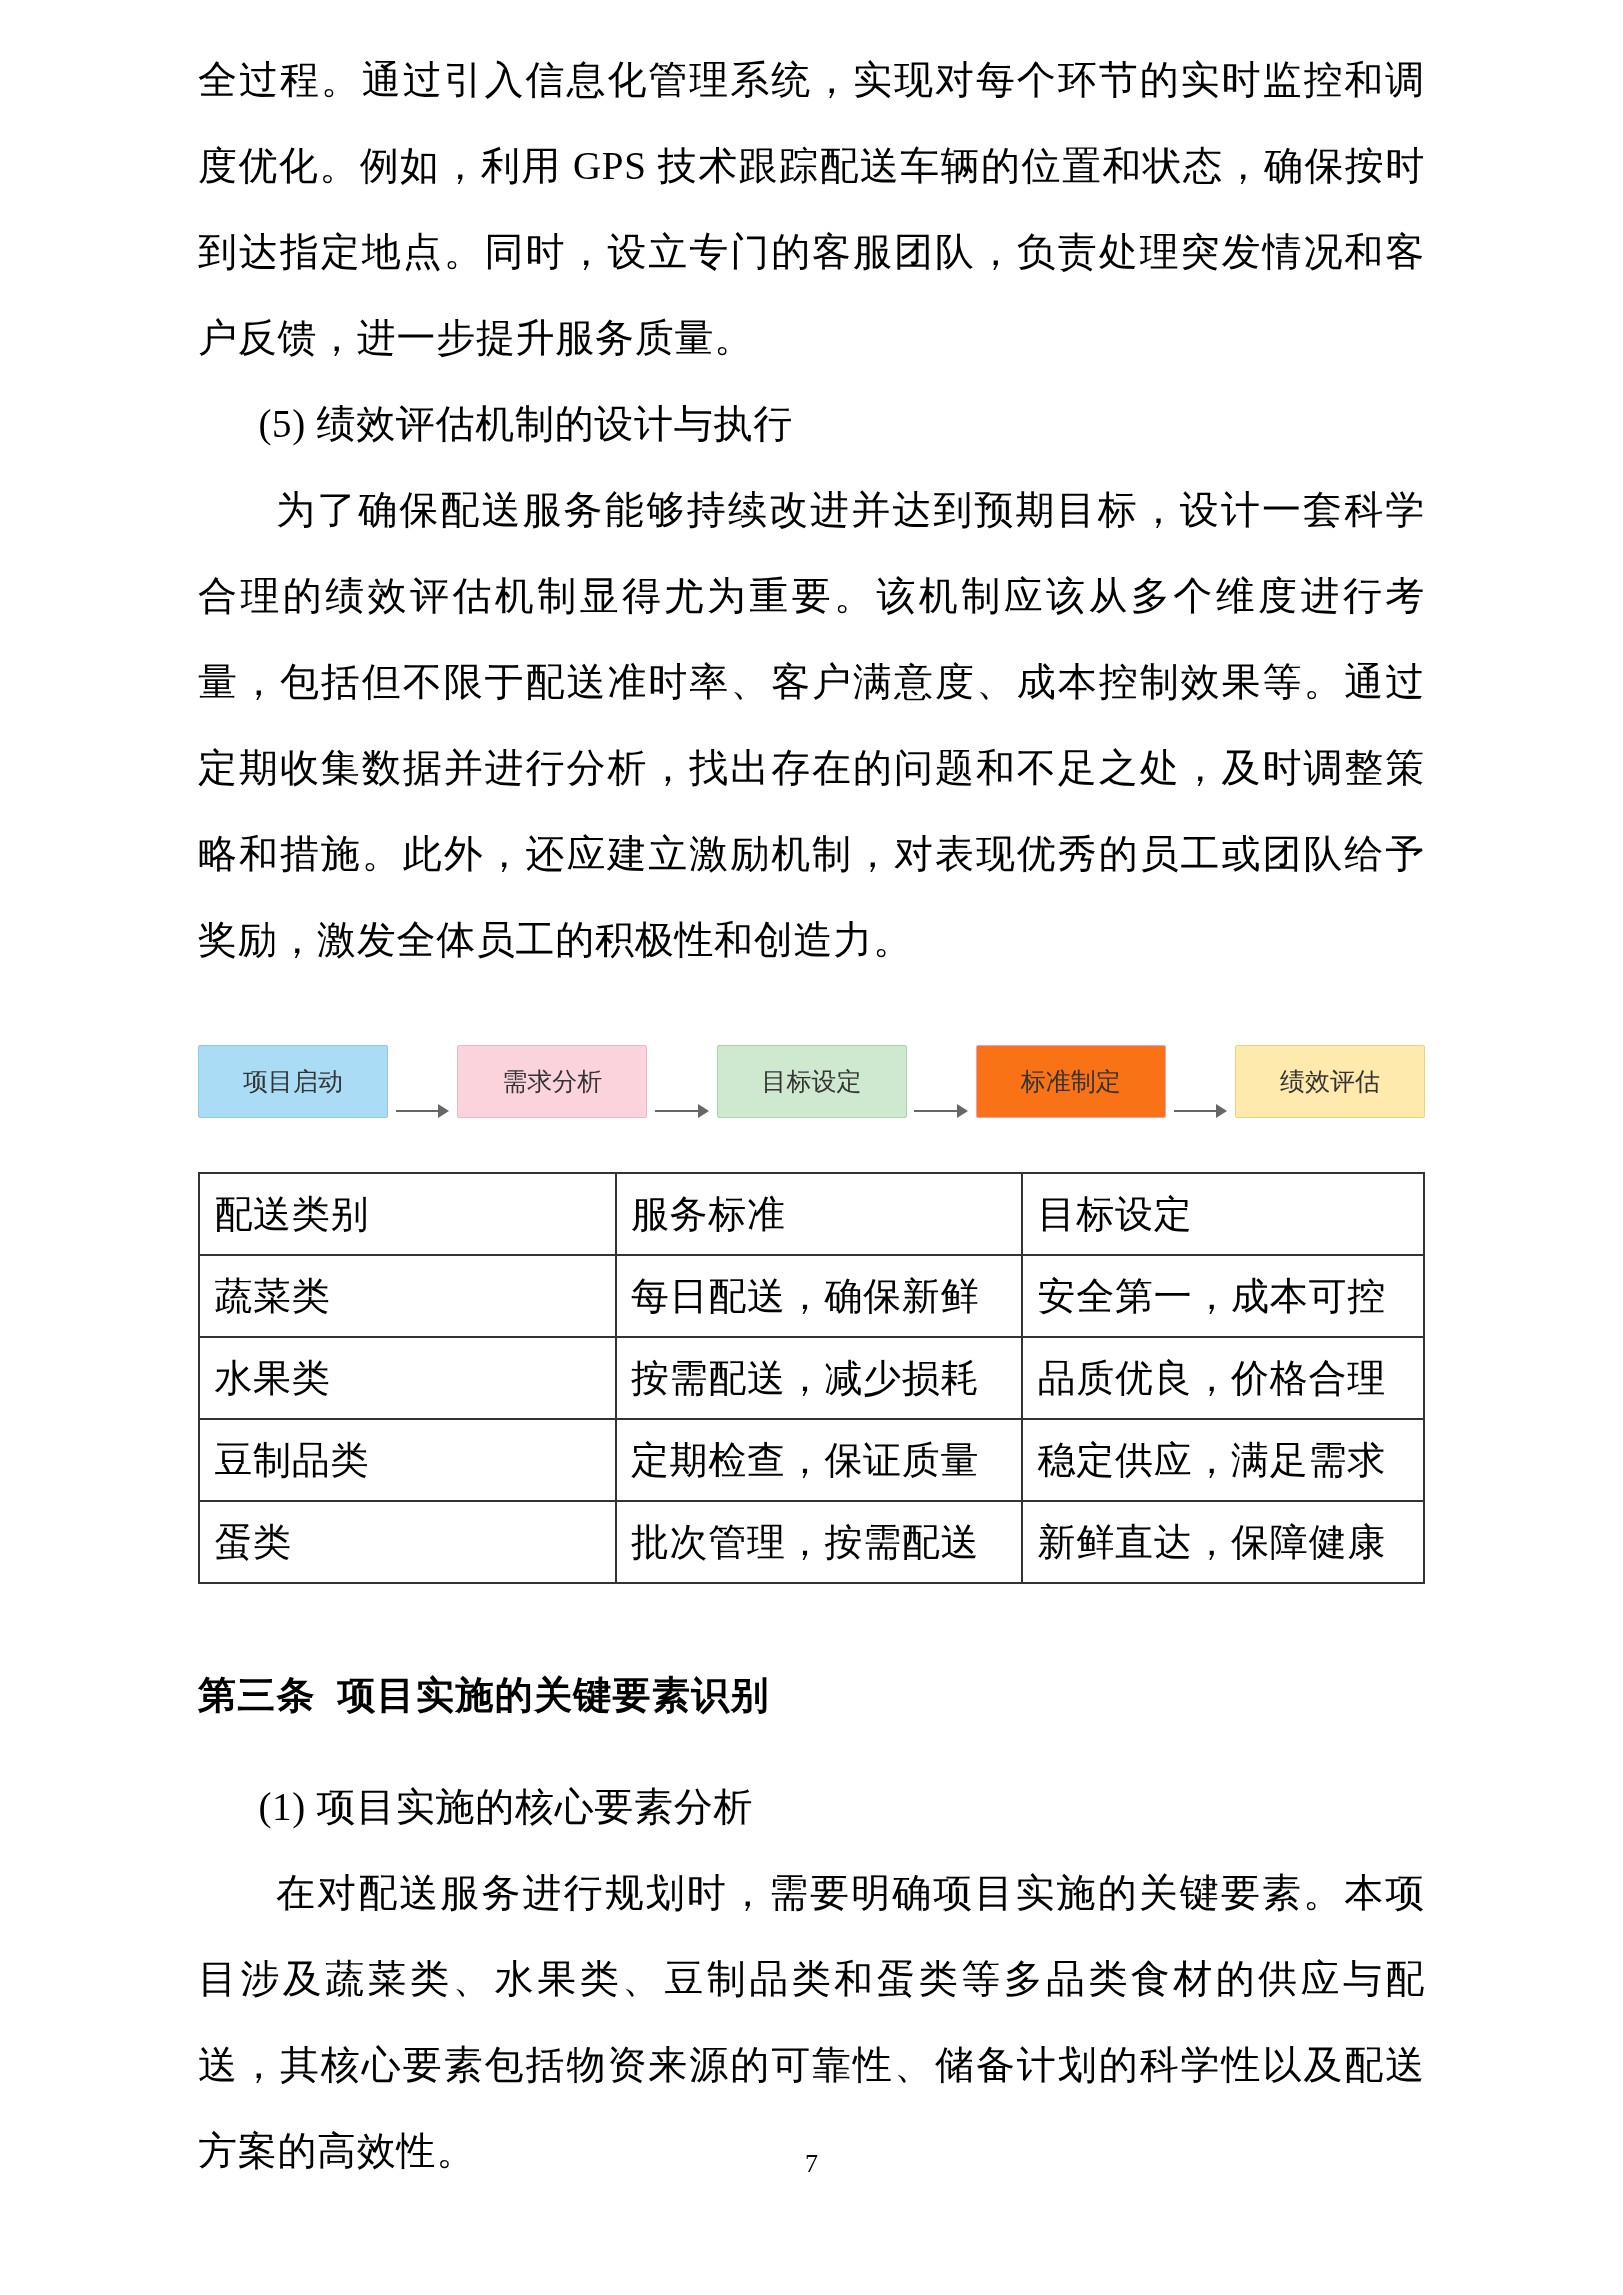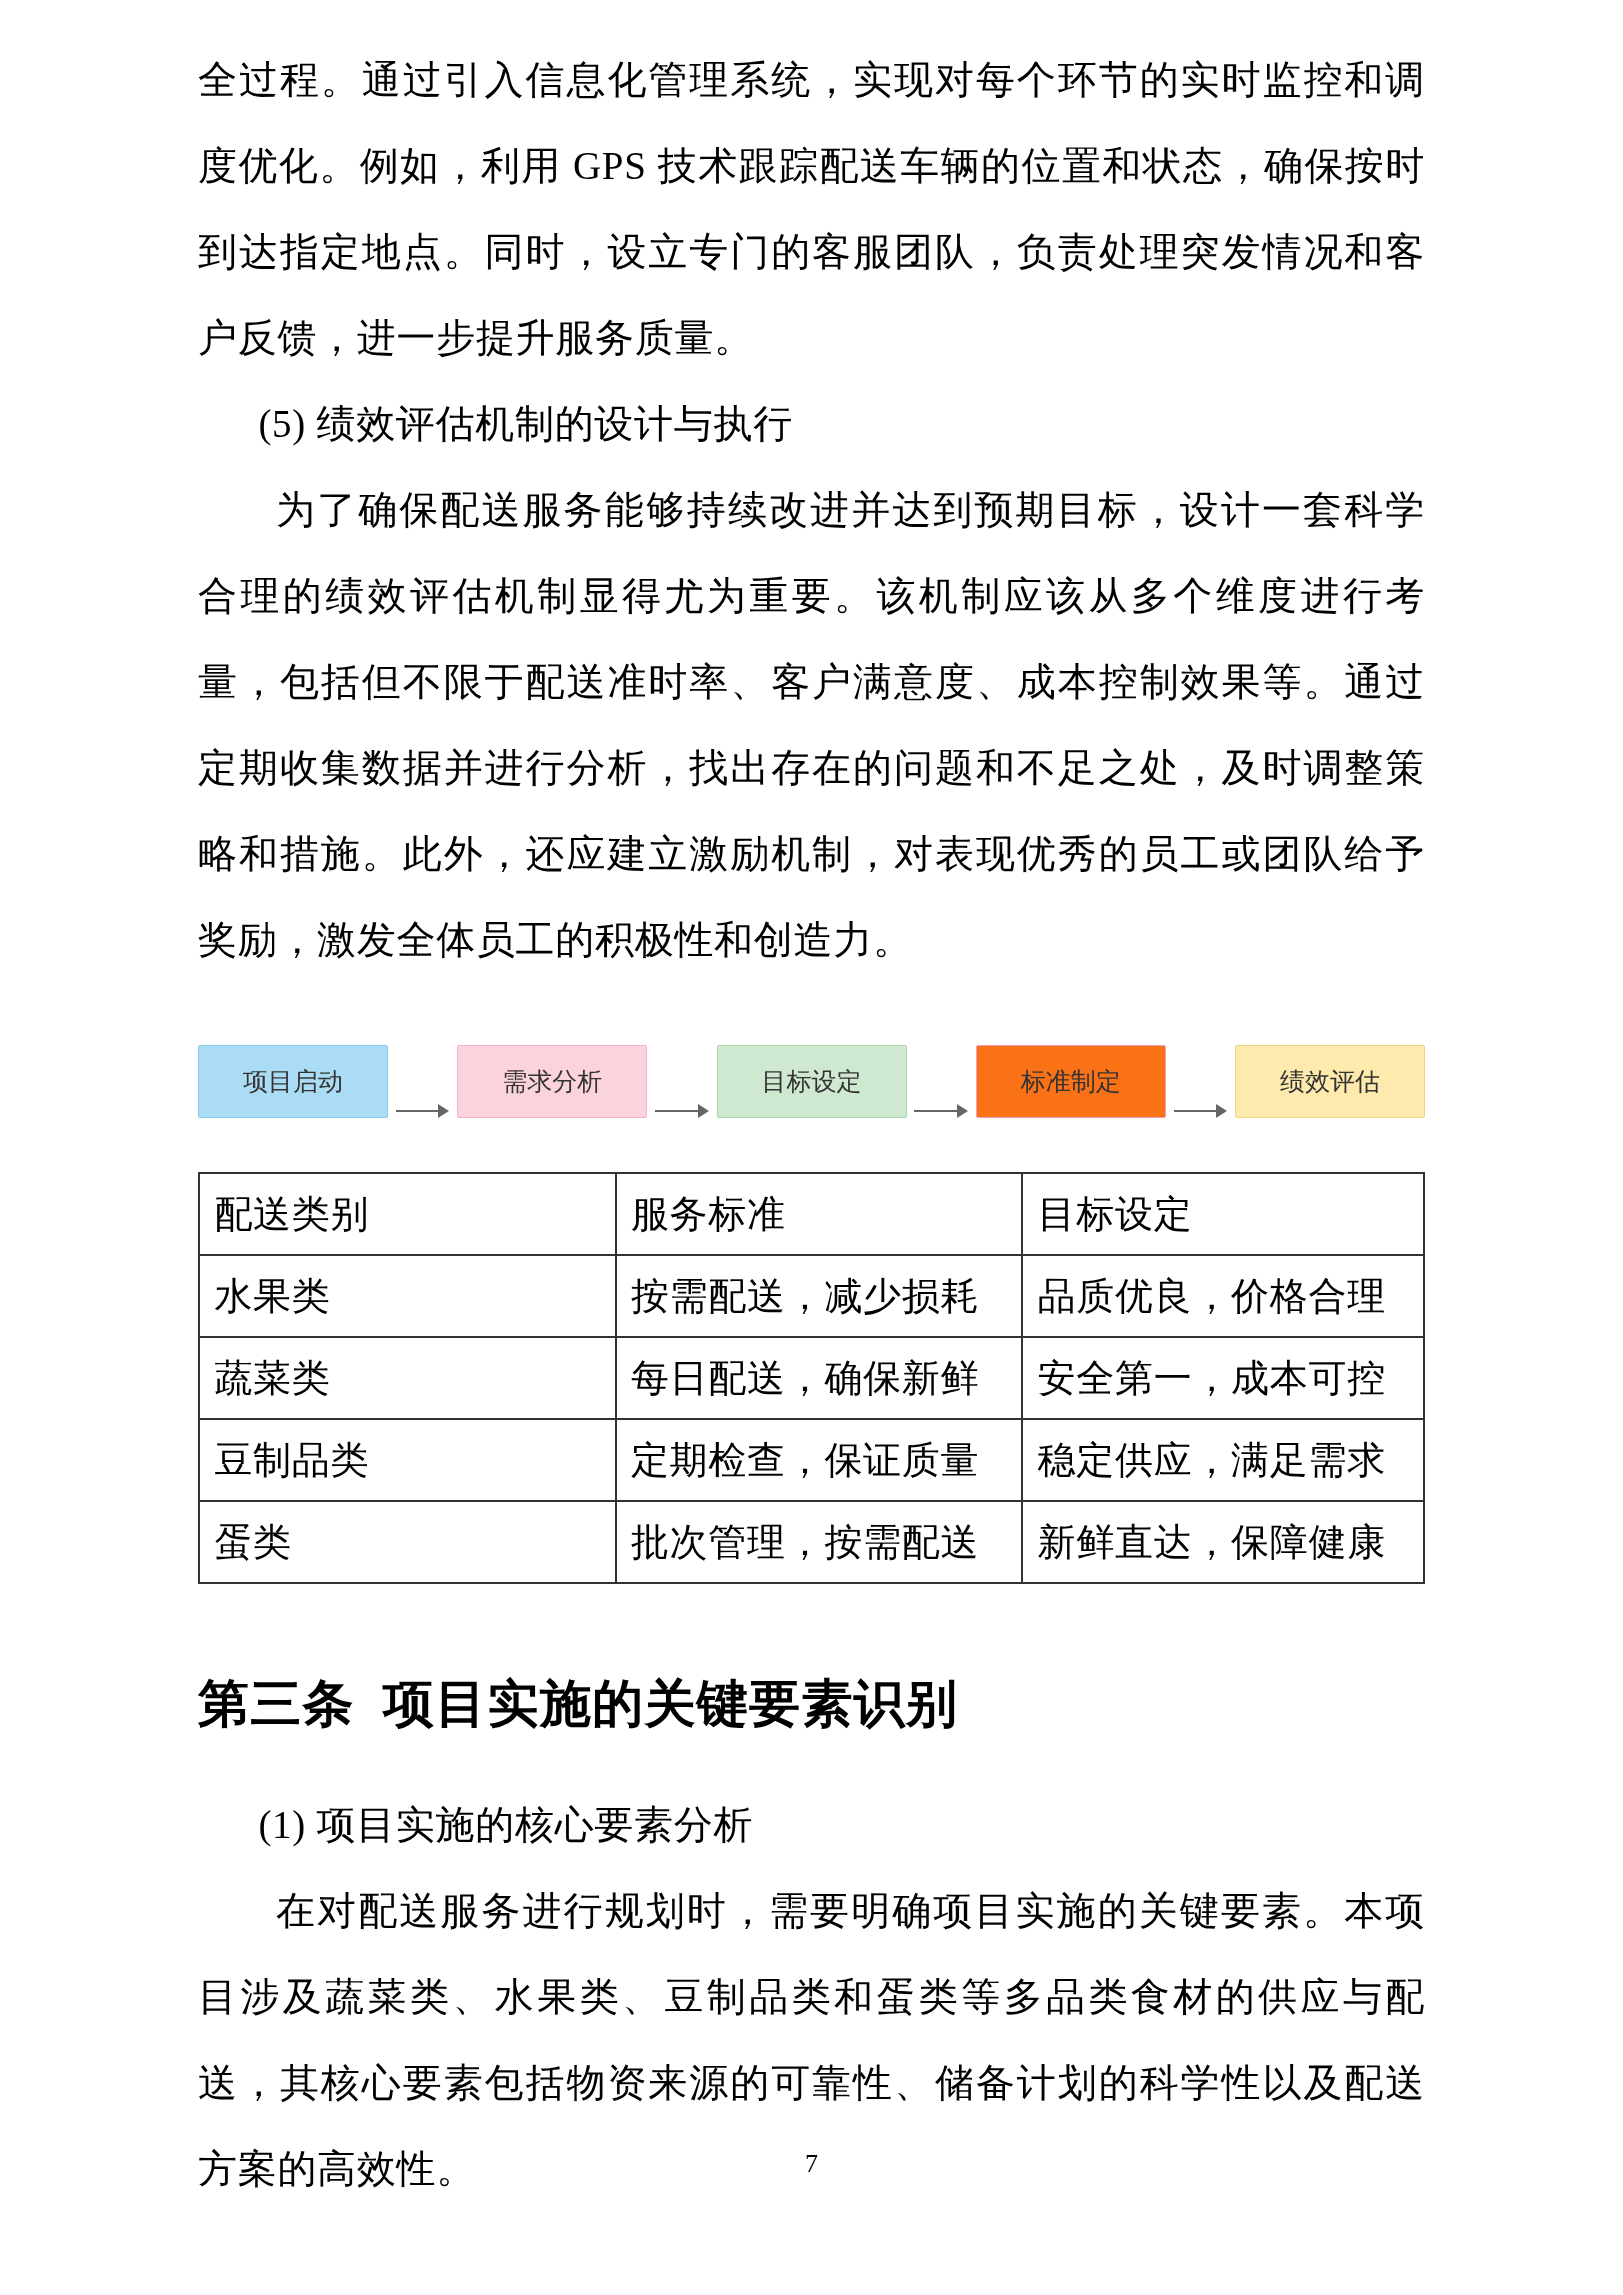--- a/index.html
+++ b/index.html
@@ -73,21 +73,21 @@
     padding: 0 14.4px;
     height: 82px;
     letter-spacing: 0.7px;
   }
   .col-1 { width: 34%; }
   .col-2 { width: 33.2%; }
   .col-3 { width: 32.8%; }
 
   .section-heading {
     margin-top: 86px;
-    font-size: 51px;
+    font-size: 38px;
     line-height: 1.35;
     font-weight: bold;
     white-space: pre-wrap;
     letter-spacing: 1.3px;
   }
   .sub-heading { margin-top: 43px; }
 
   .page-number {
     position: absolute;
     bottom: 116px;
@@ -135,28 +135,28 @@
   <table class="data-table">
     <thead>
       <tr>
         <th class="col-1">配送类别</th>
         <th class="col-2">服务标准</th>
         <th class="col-3">目标设定</th>
       </tr>
     </thead>
     <tbody>
       <tr>
+        <td>蔬菜类</td>
+        <td>每日配送，确保新鲜</td>
+        <td>安全第一，成本可控</td>
+      </tr>
+      <tr>
         <td>水果类</td>
         <td>按需配送，减少损耗</td>
         <td>品质优良，价格合理</td>
-      </tr>
-      <tr>
-        <td>蔬菜类</td>
-        <td>每日配送，确保新鲜</td>
-        <td>安全第一，成本可控</td>
       </tr>
       <tr>
         <td>豆制品类</td>
         <td>定期检查，保证质量</td>
         <td>稳定供应，满足需求</td>
       </tr>
       <tr>
         <td>蛋类</td>
         <td>批次管理，按需配送</td>
         <td>新鲜直达，保障健康</td>

